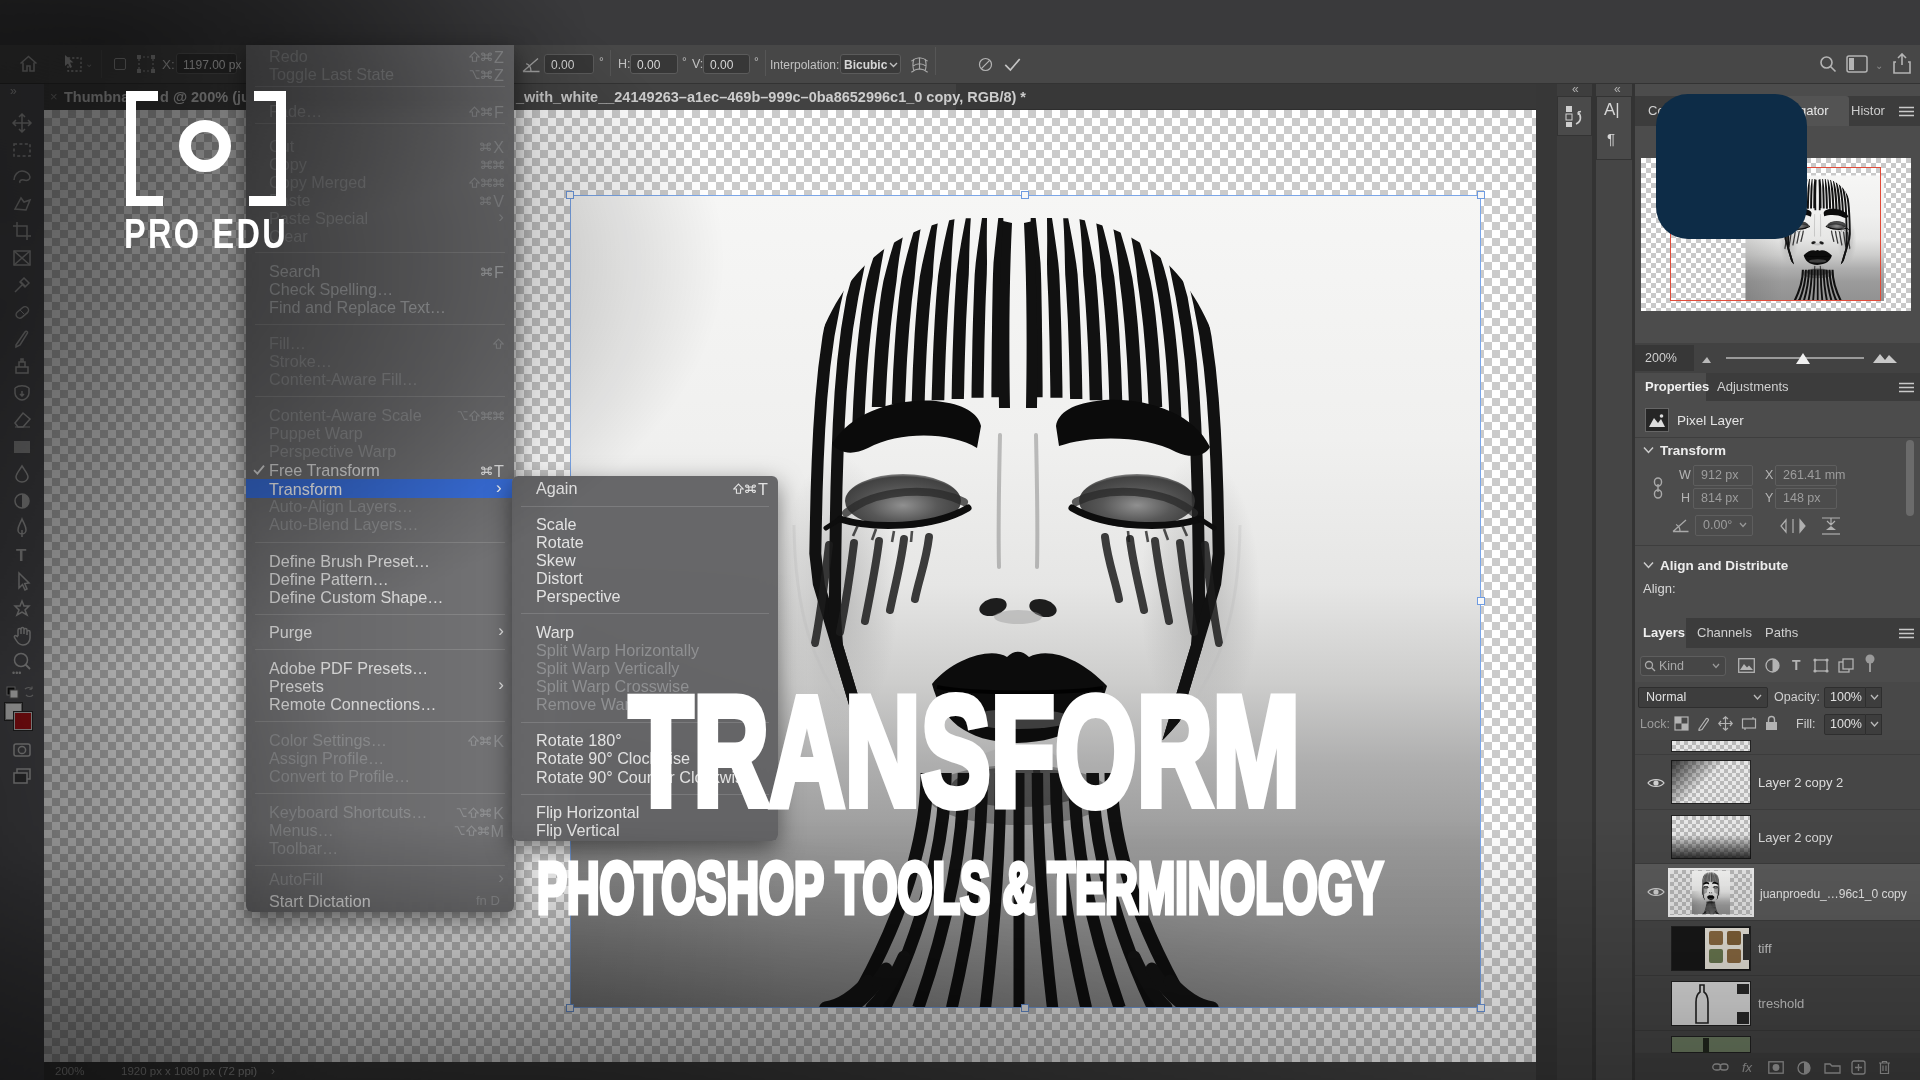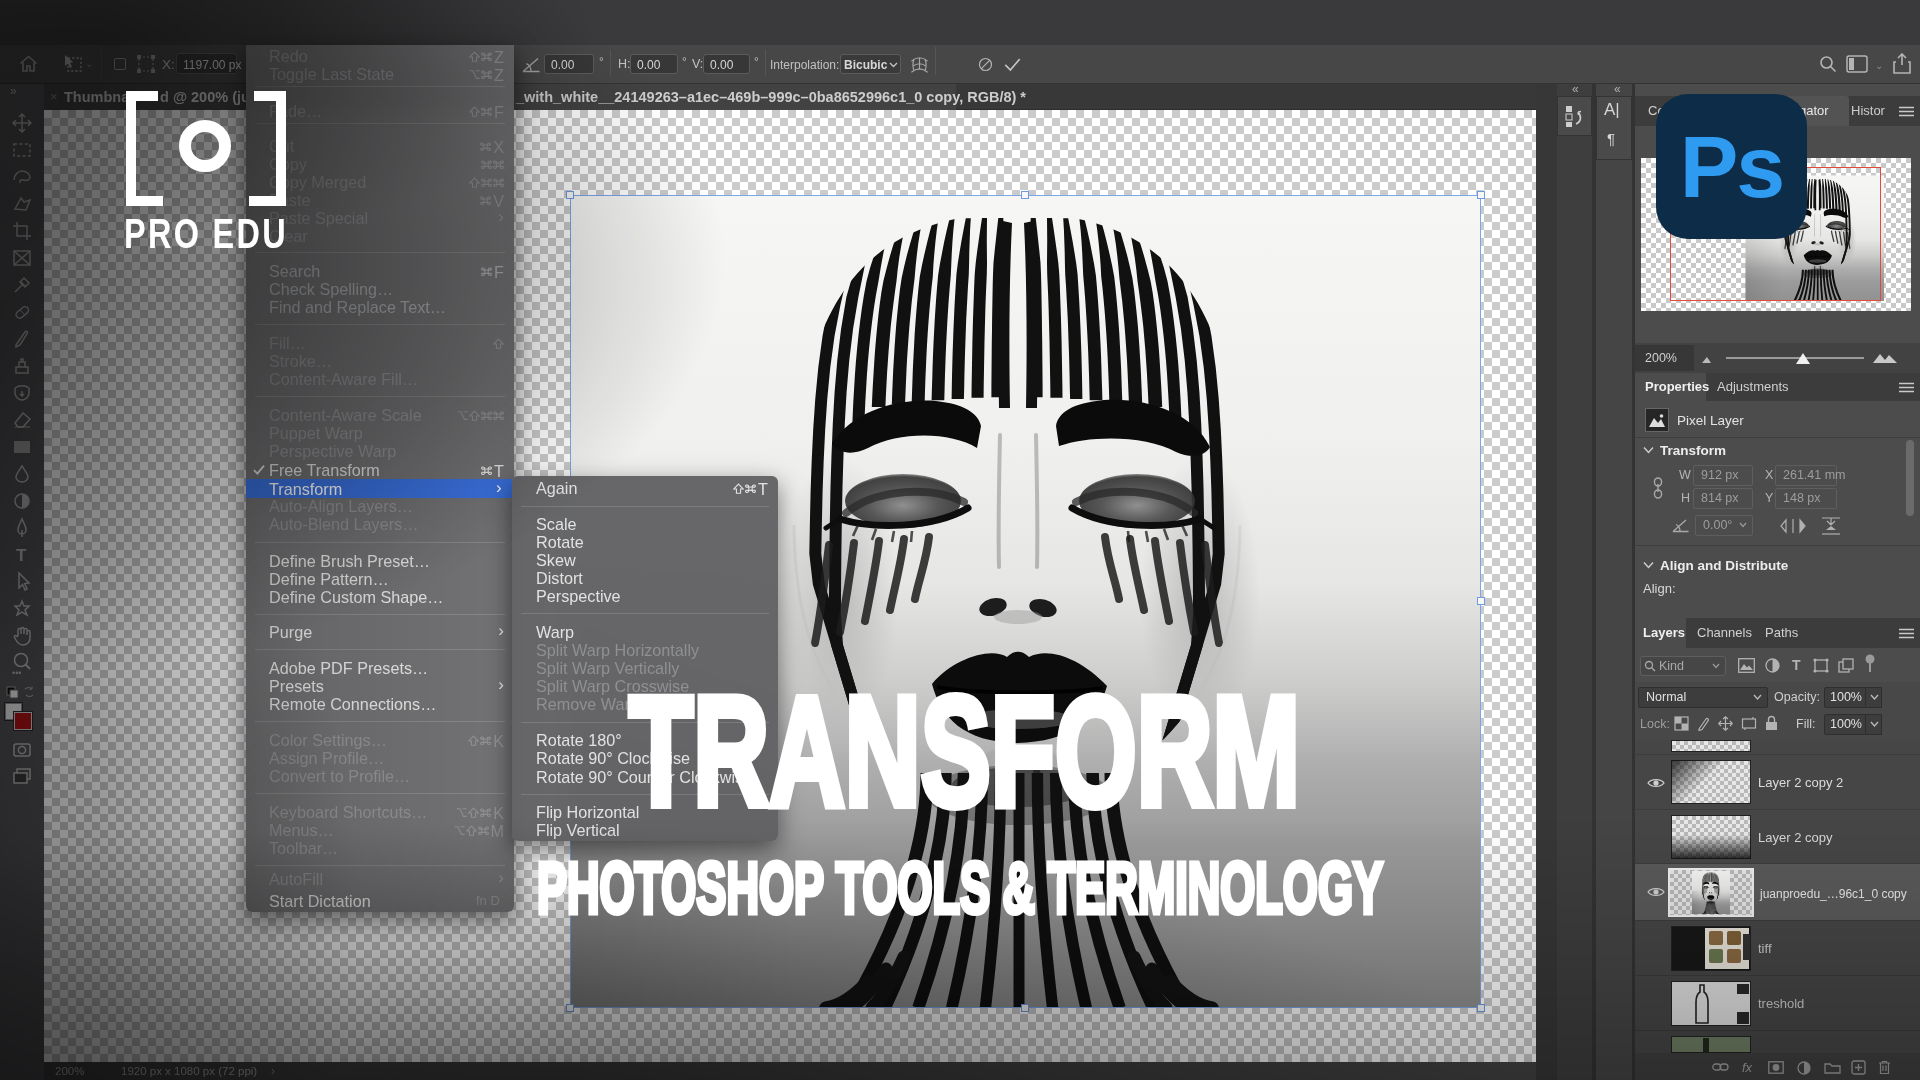--- a/index.html
+++ b/index.html
@@ -899,21 +899,18 @@
     <div style="position:absolute;left:0;top:0;width:1920px;height:1080px;pointer-events:none;background:radial-gradient(1280px 650px at -120px 260px, rgba(0,0,0,0.52) 12%, rgba(0,0,0,0.21) 48%, rgba(0,0,0,0) 66%),radial-gradient(700px 300px at 100px 40px, rgba(0,0,0,0.34), rgba(0,0,0,0) 70%),radial-gradient(850px 950px at -280px 900px, rgba(0,0,0,0.50) 10%, rgba(0,0,0,0.30) 45%, rgba(0,0,0,0) 75%),radial-gradient(1500px 420px at 500px 1110px, rgba(0,0,0,0.42), rgba(0,0,0,0) 68%),linear-gradient(to right, rgba(0,0,0,0.18) 0px, rgba(0,0,0,0.10) 280px, rgba(0,0,0,0) 480px),linear-gradient(to top, rgba(0,0,0,0.28) 0px, rgba(0,0,0,0.10) 150px, rgba(0,0,0,0) 260px)"></div>
     <svg style="position:absolute;left:120px;top:88px" width="175" height="165" viewBox="0 0 175 165">
 <g fill="#fff">
 <path d="M6,3 H38 V13 H16 V108 H43 V118 H6 Z"></path>
 <path d="M166,3 H134 V13 H156 V108 H129 V118 H166 Z"></path>
 <circle cx="85" cy="58" r="20" fill="none" stroke="#fff" stroke-width="12"></circle>
 </g>
 <text x="4" y="160" font-family="Liberation Sans" font-weight="bold" font-size="42" fill="#fff" letter-spacing="3" textLength="164" lengthAdjust="spacingAndGlyphs">PRO EDU</text>
 </svg>
     <div style="position:absolute;left:1656px;top:94px;width:151px;height:145px;background:#0d2c47;border-radius:32px"></div>
-    <div style="position:absolute;left:1656px;top:94px;width:151px;height:145px;display:flex;align-items:center;justify-content:center;font-weight:bold;font-size:88px;color:#2f9bf0;letter-spacing:-2px">
-      <span>Ps</span>
-    </div>
     <svg style="position:absolute;left:0;top:0;pointer-events:none" width="1920" height="1080" viewBox="0 0 1920 1080">
 <g fill="#fff" stroke="#fff" stroke-linejoin="miter" stroke-miterlimit="3">
 <text x="629" y="805" font-family="Liberation Sans" font-weight="bold" font-size="156" stroke-width="8" transform="scale(1,1)" textLength="671" lengthAdjust="spacingAndGlyphs">TRANSFORM</text>
 <text x="537" y="913" font-family="Liberation Sans" font-weight="bold" font-size="72" stroke-width="5" textLength="846" lengthAdjust="spacingAndGlyphs">PHOTOSHOP TOOLS &amp; TERMINOLOGY</text>
 </g>
 </svg>
 </div>
 </body></html>

